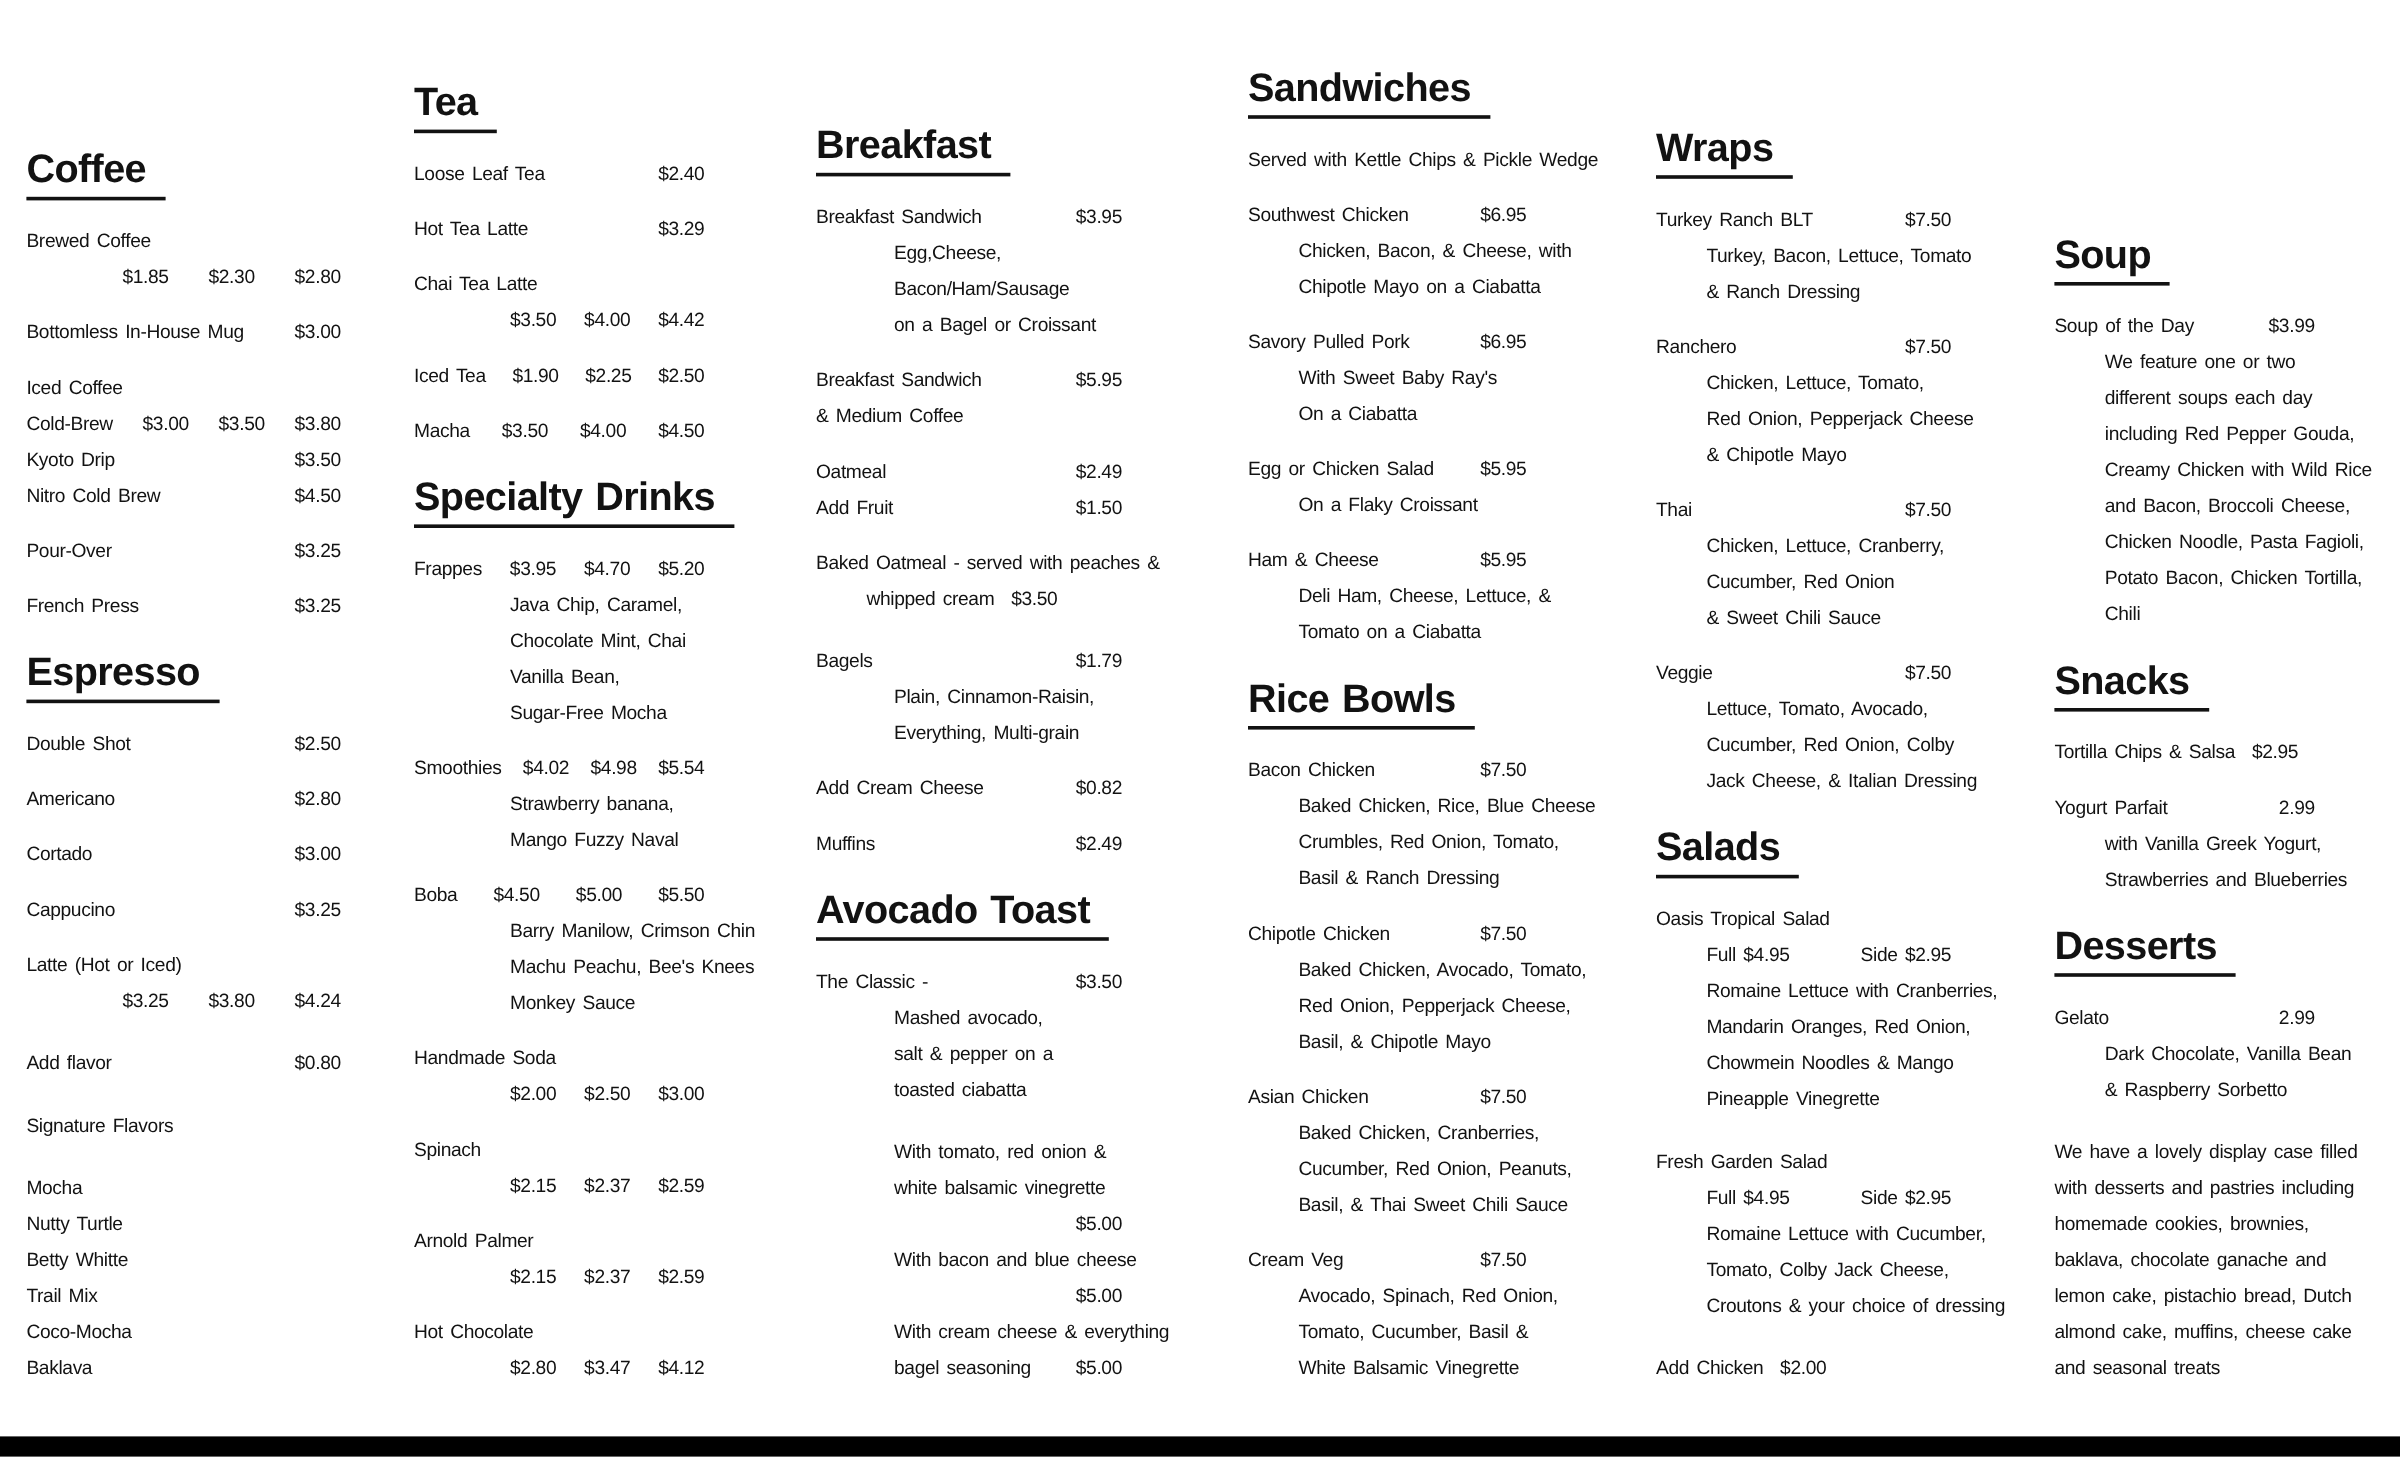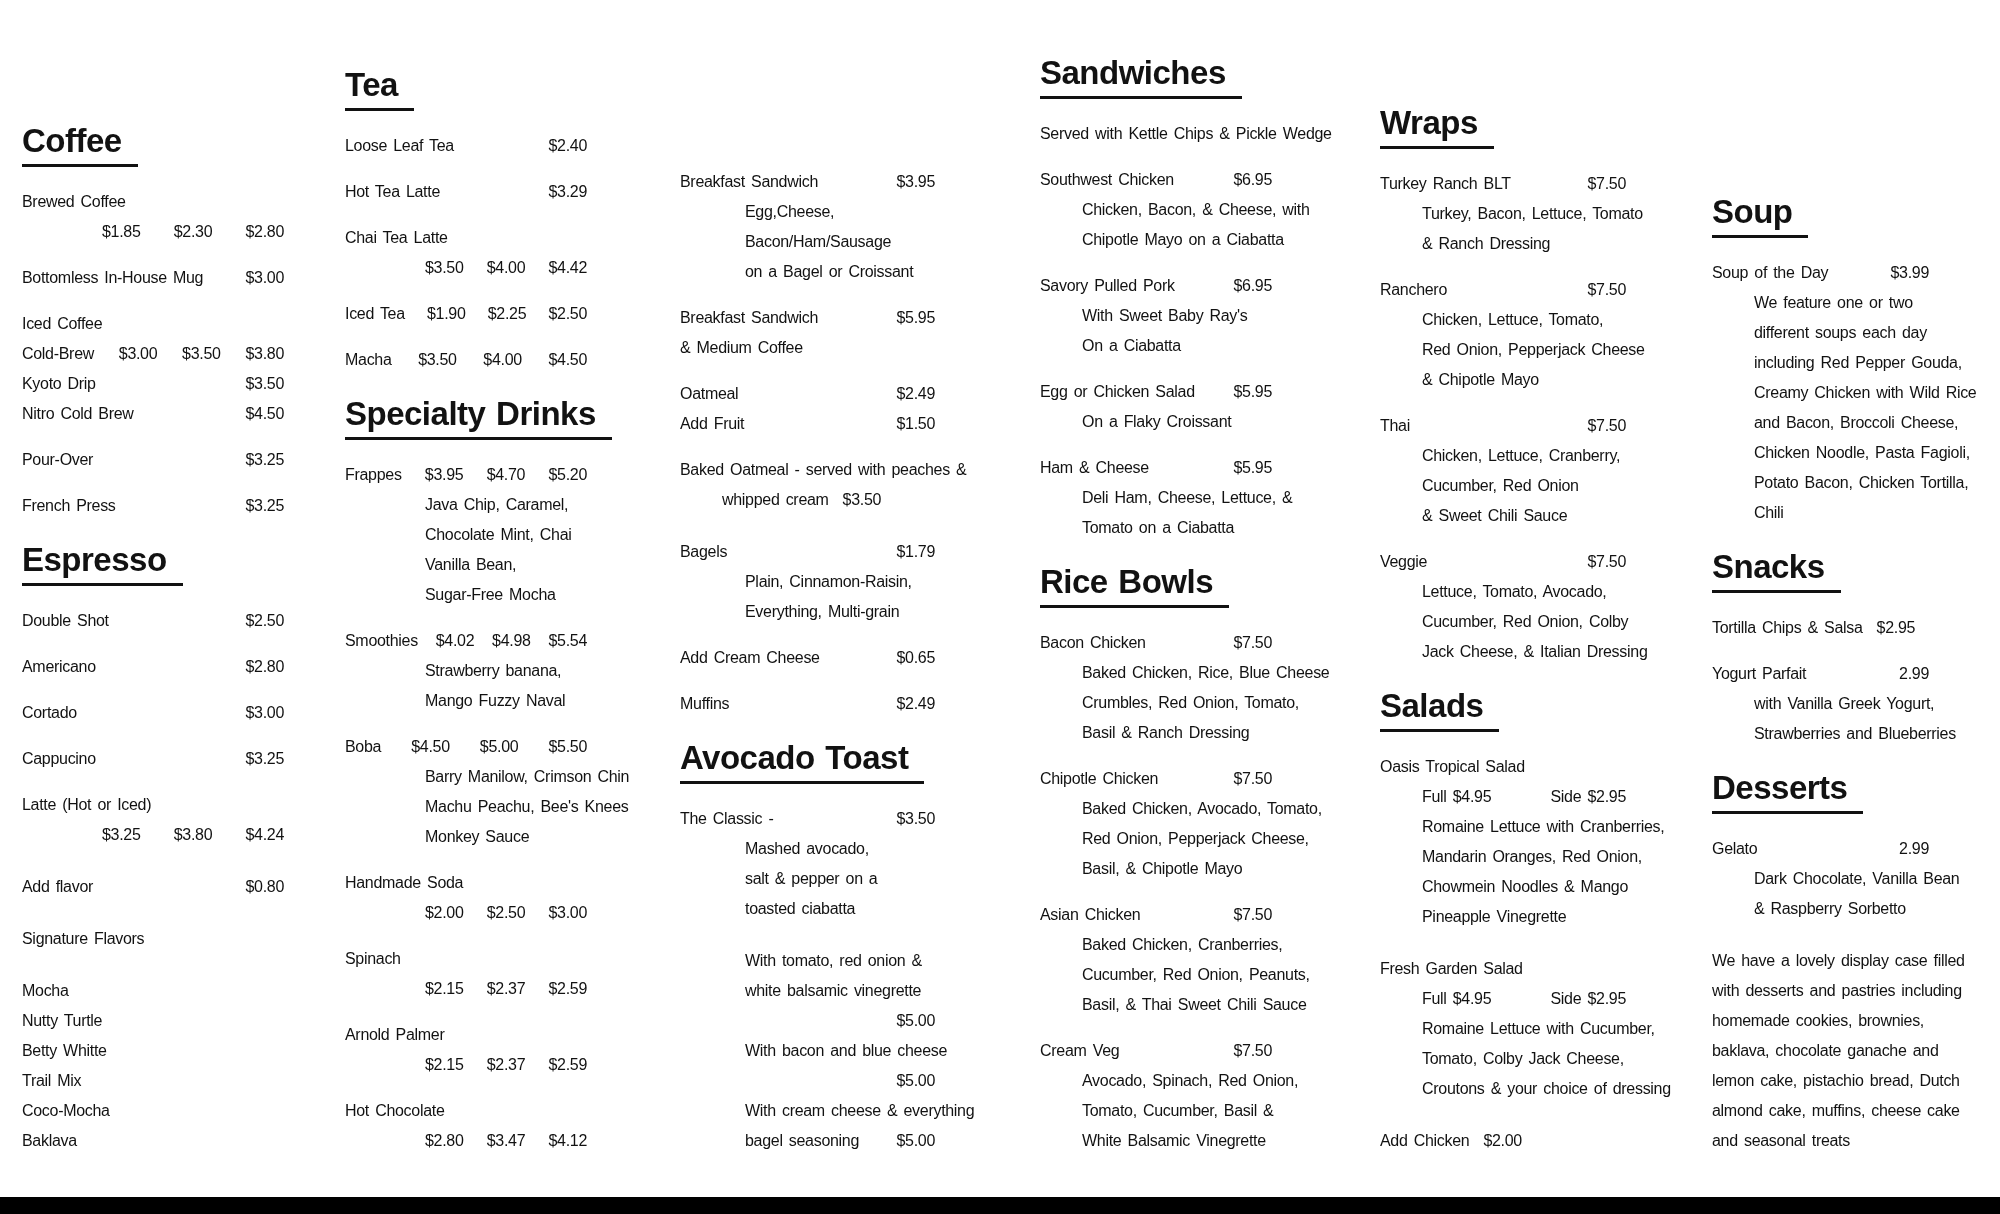--- a/index.html
+++ b/index.html
@@ -302,20 +302,21 @@
             <div class="row ind1">
               <span class="p">$2.80</span>
               <span class="p">$3.47</span>
               <span class="p last">$4.12</span>
             </div>
           </div>
         </section>
       </div>
       <div class="col c3">
         <section class="menu-section">
+          <div class="sec-title-wrap"><h2 class="sec-title">Breakfast</h2></div>
           <div class="menu-item">
             <div class="row">
               <span class="t">Breakfast Sandwich</span>
               <span class="p last">$3.95</span>
             </div>
             <div class="row ind2">
               <span class="t">Egg,Cheese,</span>
             </div>
             <div class="row ind2">
               <span class="t">Bacon/Ham/Sausage</span>
@@ -360,21 +361,21 @@
             <div class="row ind2">
               <span class="t">Plain, Cinnamon-Raisin,</span>
             </div>
             <div class="row ind2">
               <span class="t">Everything, Multi-grain</span>
             </div>
           </div>
           <div class="menu-item">
             <div class="row">
               <span class="t">Add Cream Cheese</span>
-              <span class="p last">$0.65</span>
+              <span class="p last">$0.82</span>
             </div>
           </div>
           <div class="menu-item">
             <div class="row">
               <span class="t">Muffins</span>
               <span class="p last">$2.49</span>
             </div>
           </div>
         </section>
         <section class="menu-section">

